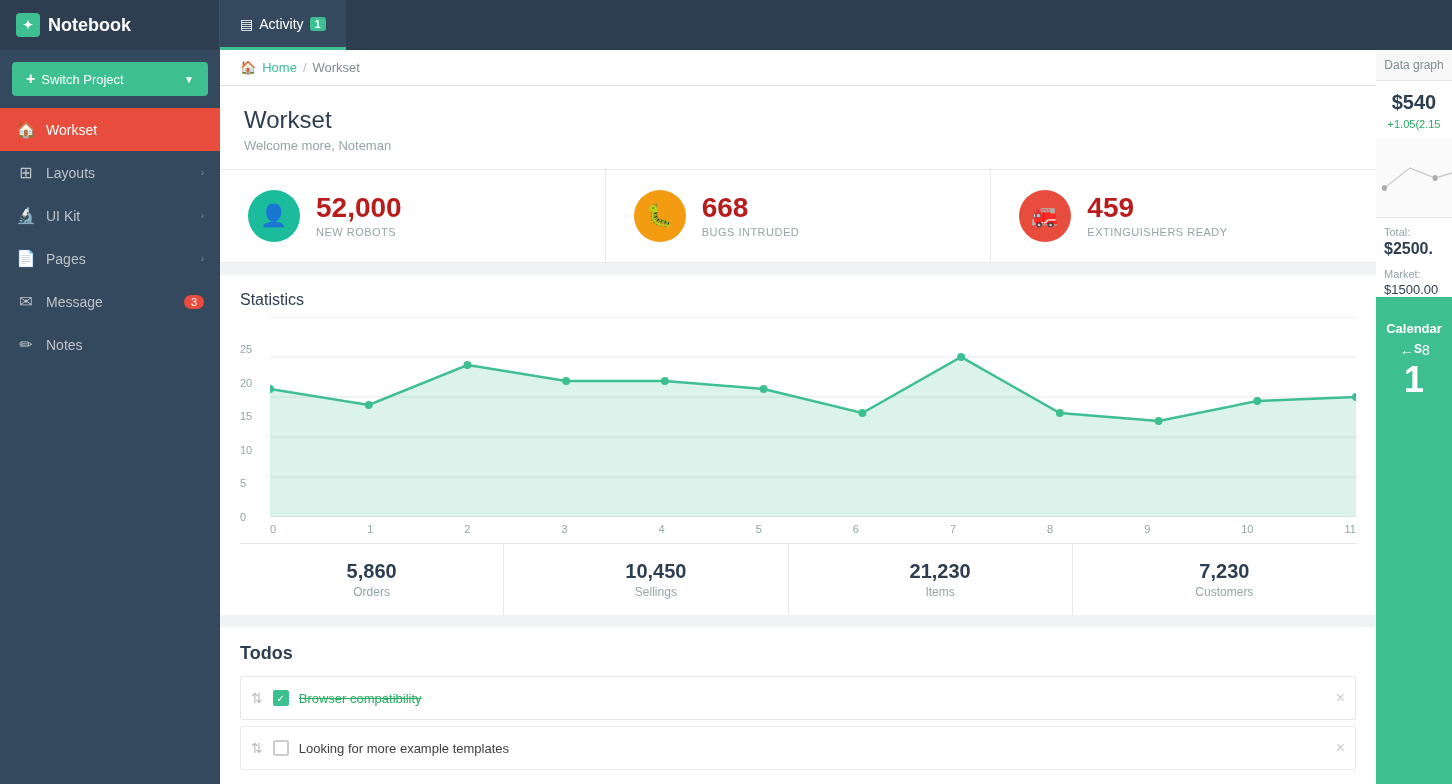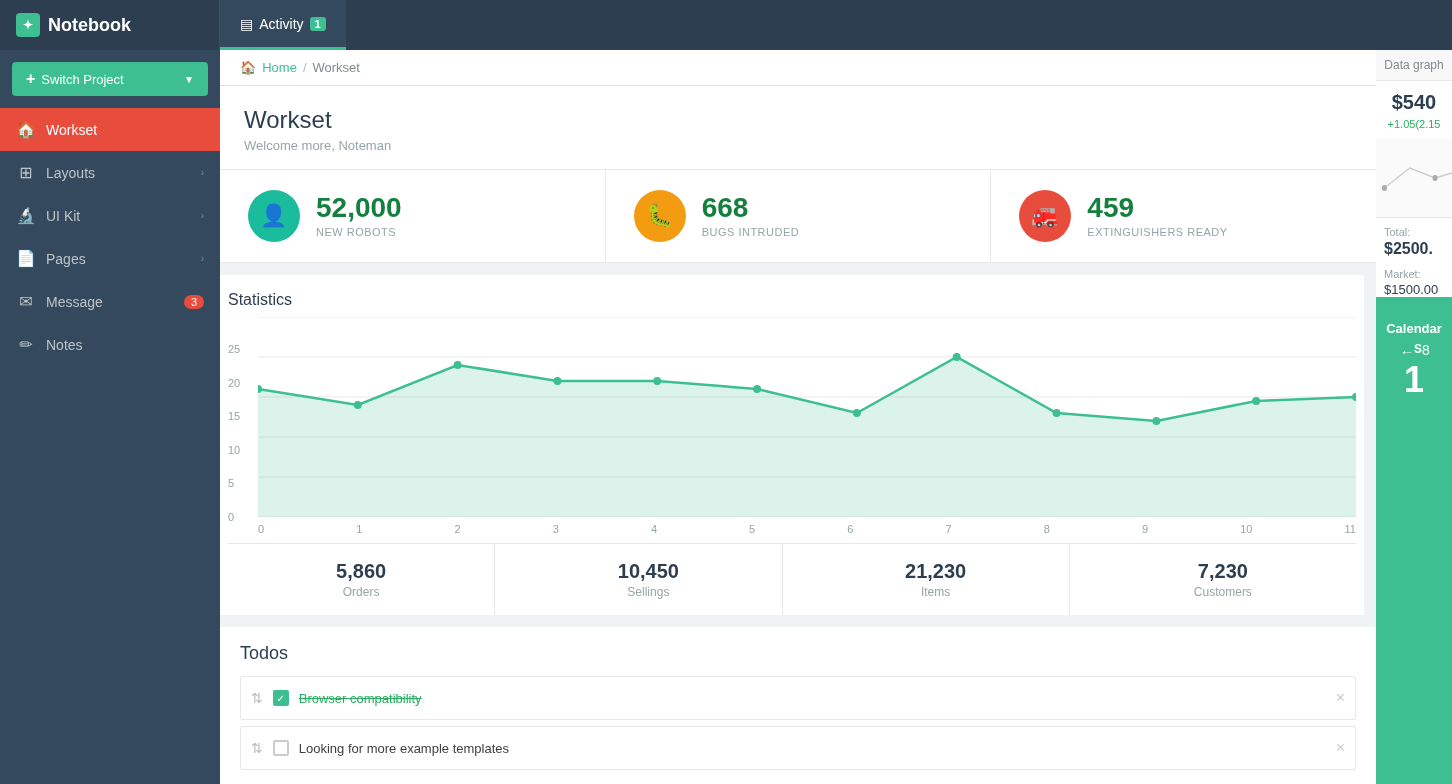--- a/index.html
+++ b/index.html
@@ -196,36 +196,36 @@
       font-size: 22px;
       color: white;
       flex-shrink: 0;
     }
     .stat-icon.teal { background: #1abc9c; }
     .stat-icon.yellow { background: #f39c12; }
     .stat-icon.red { background: #e74c3c; }
     .stat-number {
       font-size: 28px;
       font-weight: 700;
-      color: #15803d;
+      color: #b91c1c;
       line-height: 1;
     }
     .stat-label {
       font-size: 11px;
       color: #95a5a6;
       letter-spacing: 0.5px;
       margin-top: 4px;
       text-transform: uppercase;
     }
 
     
     .statistics-section {
       background: white;
-      margin: 0 12px 12px 0;
-      padding: 16px 8px 0;
+      margin: 0 0 12px 0;
+      padding: 16px 20px 0;
     }
     .statistics-title {
       font-size: 16px;
       color: #2c3e50;
       margin-bottom: 8px;
     }
     .chart-svg {
       width: 100%;
       height: 200px;
     }
@@ -268,20 +268,21 @@
     
     .todos-section {
       background: white;
       margin: 0;
       padding: 16px 20px;
     }
     .todos-title {
       font-size: 18px;
       color: #2c3e50;
       margin-bottom: 12px;
+      font-weight: bold;
     }
     .todo-item {
       display: flex;
       align-items: center;
       gap: 10px;
       padding: 12px 10px;
       border: 1px solid #e8e8e8;
       margin-bottom: 6px;
       border-radius: 2px;
     }

